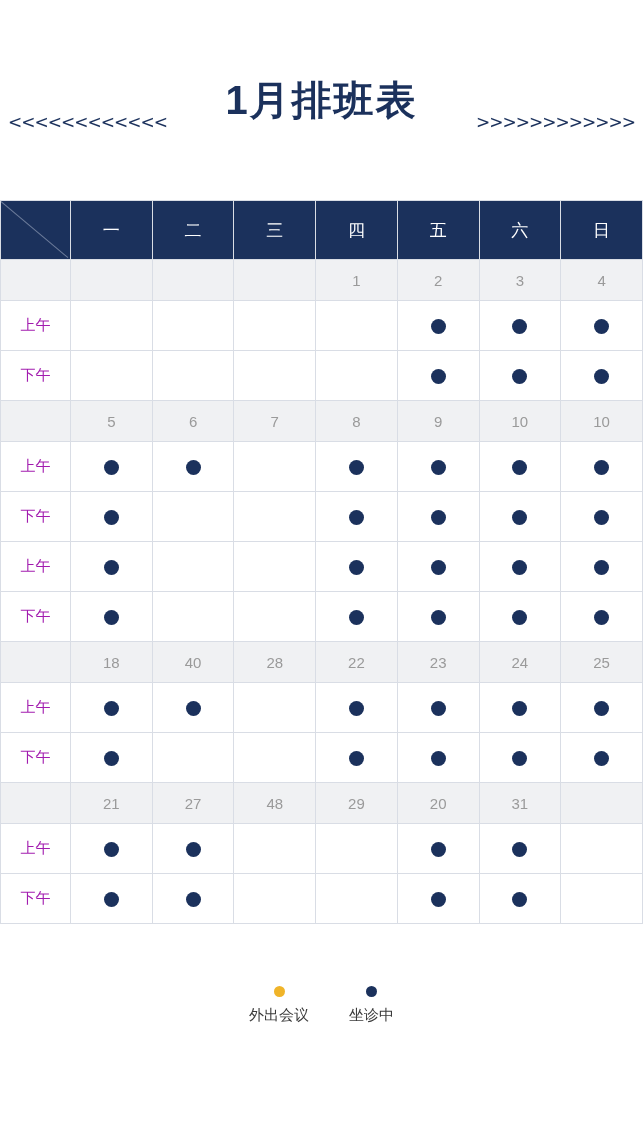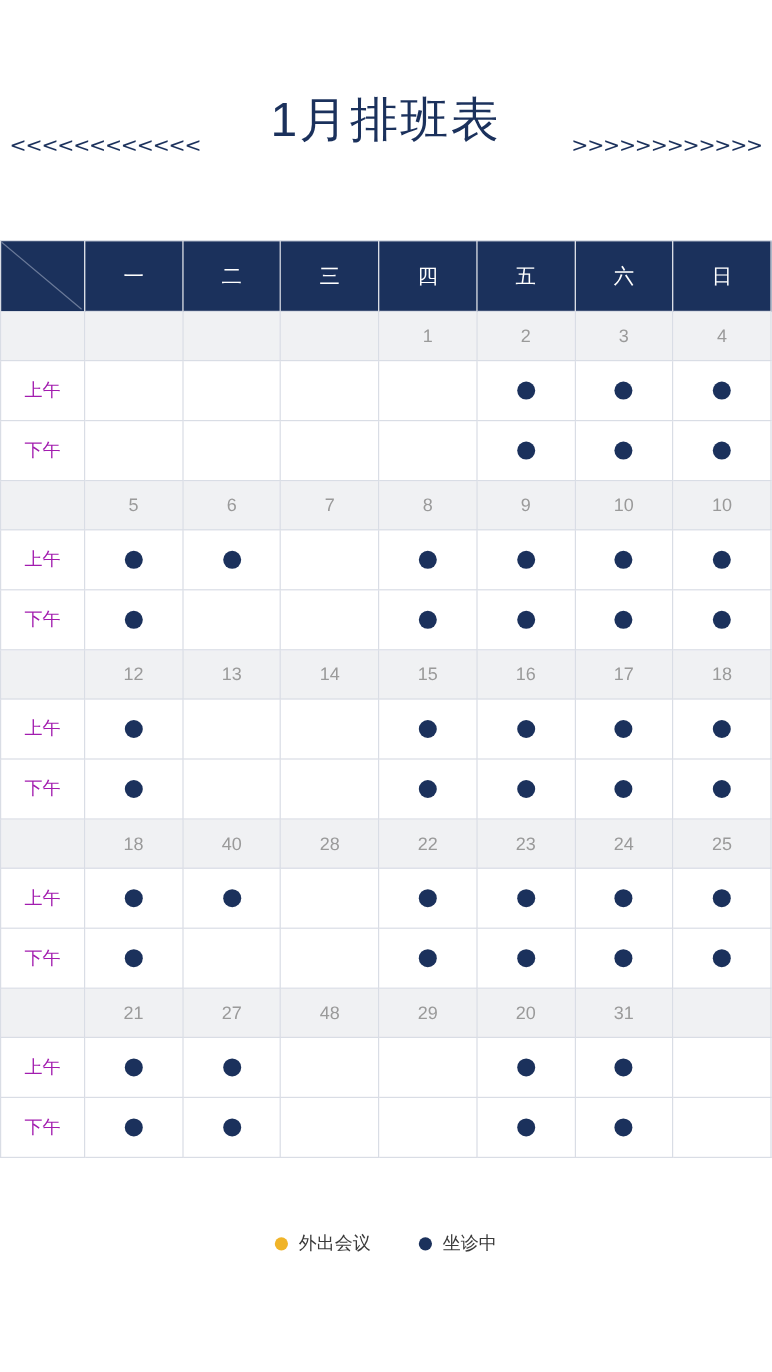--- a/index.html
+++ b/index.html
@@ -25,21 +25,21 @@
   
   .header {
     position: relative;
     height: 200px;
     display: flex;
     align-items: center;
     justify-content: center;
   }
   .title {
     font-size: 40px;
-    font-weight: normal;
+    font-weight: bold;
     letter-spacing: 2px;
     color: #1b315c;
     margin: 0;
     line-height: 1;
   }
   .chev {
     position: absolute;
     top: 112px;
     font-size: 17px;
     letter-spacing: -1px;
@@ -139,20 +139,21 @@
     justify-content: center;
     align-items: center;
     gap: 40px;
     font-size: 15px;
     color: #3a3a3a;
   }
   .legend-item {
     display: flex;
     align-items: center;
     gap: 9px;
+    flex-direction: column;
   }
   .legend-dot {
     width: 11px;
     height: 11px;
     border-radius: 50%;
     display: inline-block;
   }
 </style>
 </head>
 <body>
@@ -235,30 +236,20 @@
           <tr class="slot">
             <td class="lbl">下午</td>
             <td><span class="dot"></span></td>
             <td></td>
             <td></td>
             <td><span class="dot"></span></td>
             <td><span class="dot"></span></td>
             <td><span class="dot"></span></td>
             <td><span class="dot"></span></td>
           </tr>
-          <tr class="dates">
-            <td class="lbl"></td>
-            <td>12</td>
-            <td>13</td>
-            <td>14</td>
-            <td>15</td>
-            <td>16</td>
-            <td>17</td>
-            <td>18</td>
-          </tr>
           <tr class="slot">
             <td class="lbl">上午</td>
             <td><span class="dot"></span></td>
             <td></td>
             <td></td>
             <td><span class="dot"></span></td>
             <td><span class="dot"></span></td>
             <td><span class="dot"></span></td>
             <td><span class="dot"></span></td>
           </tr>

